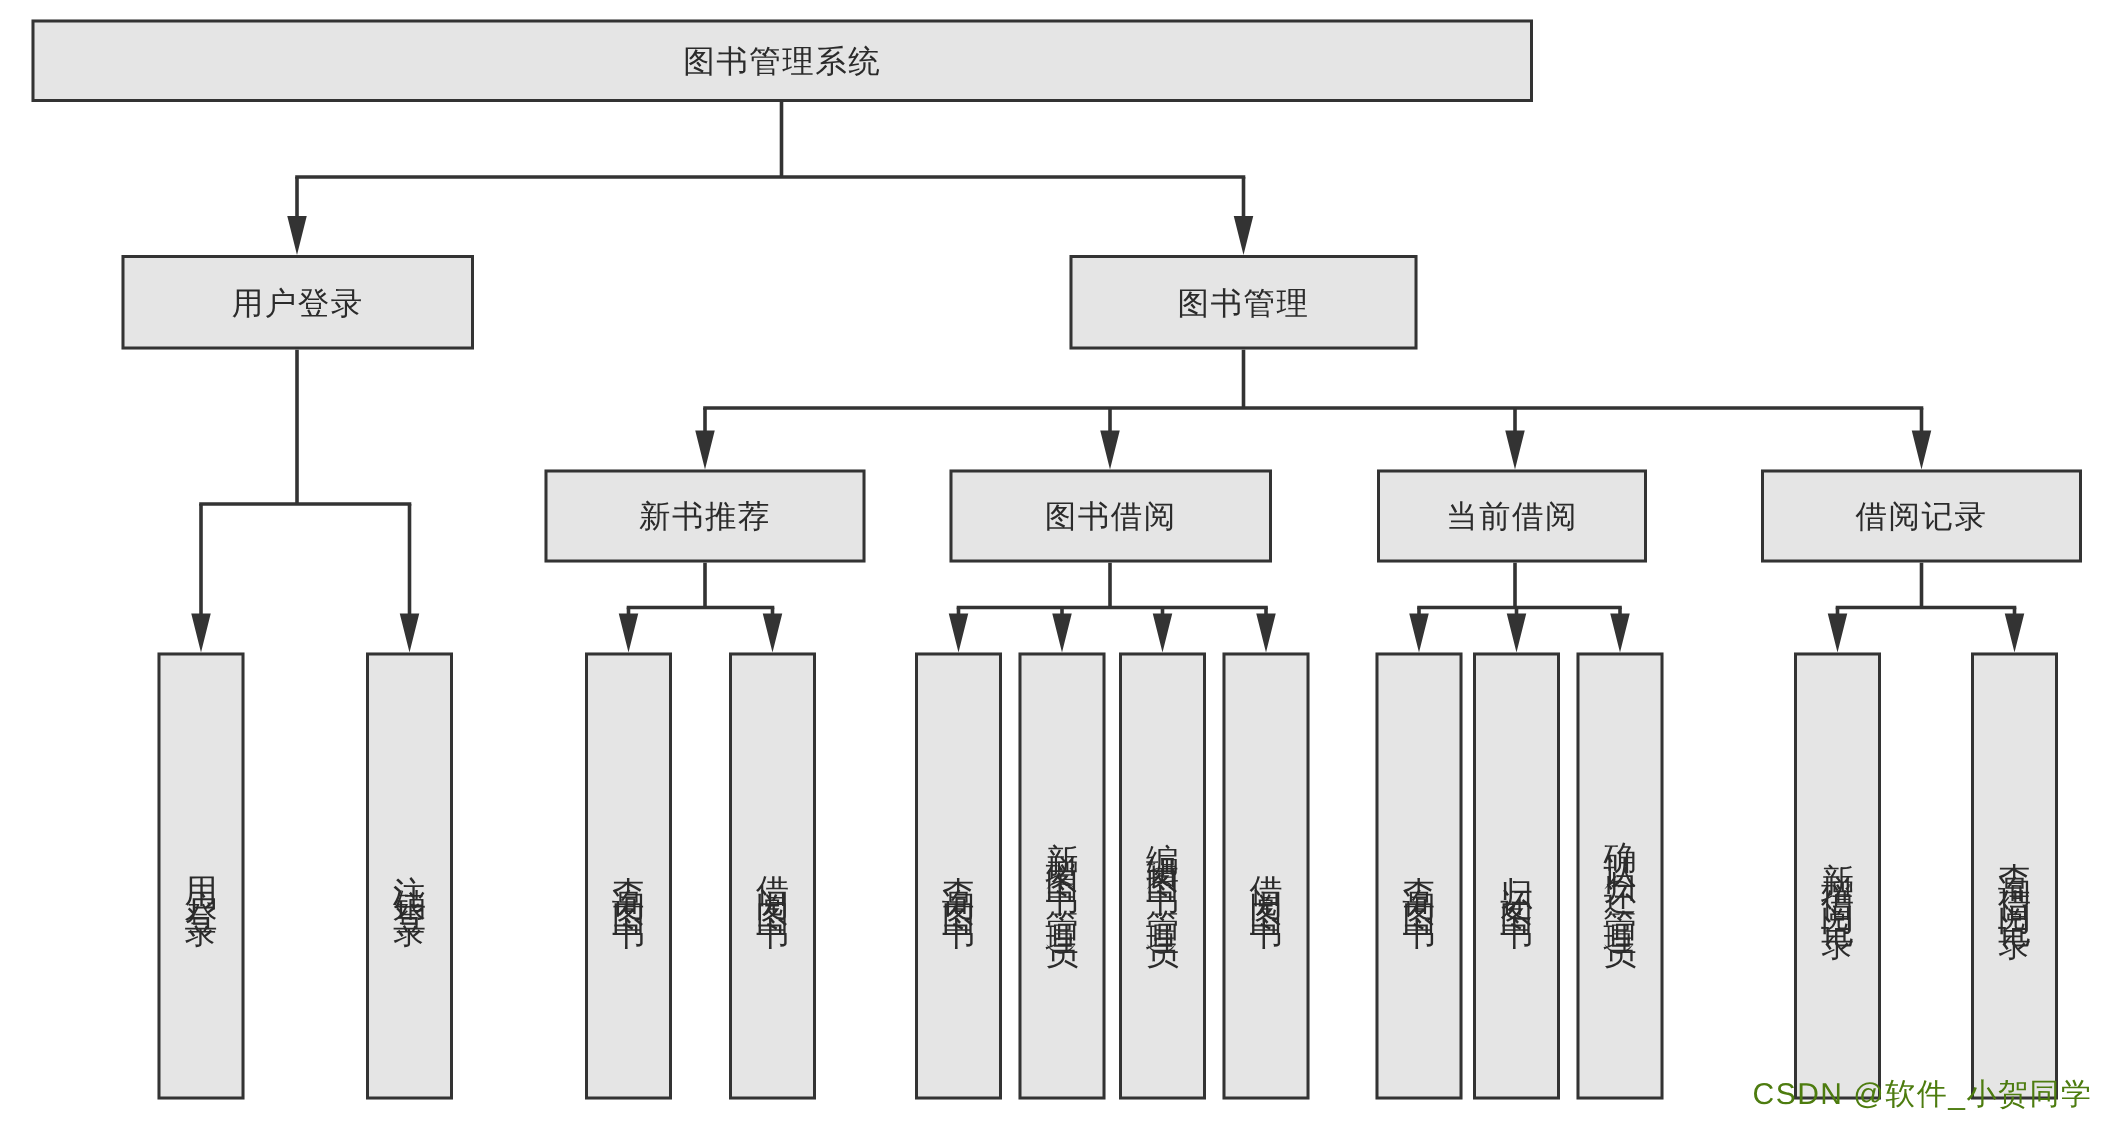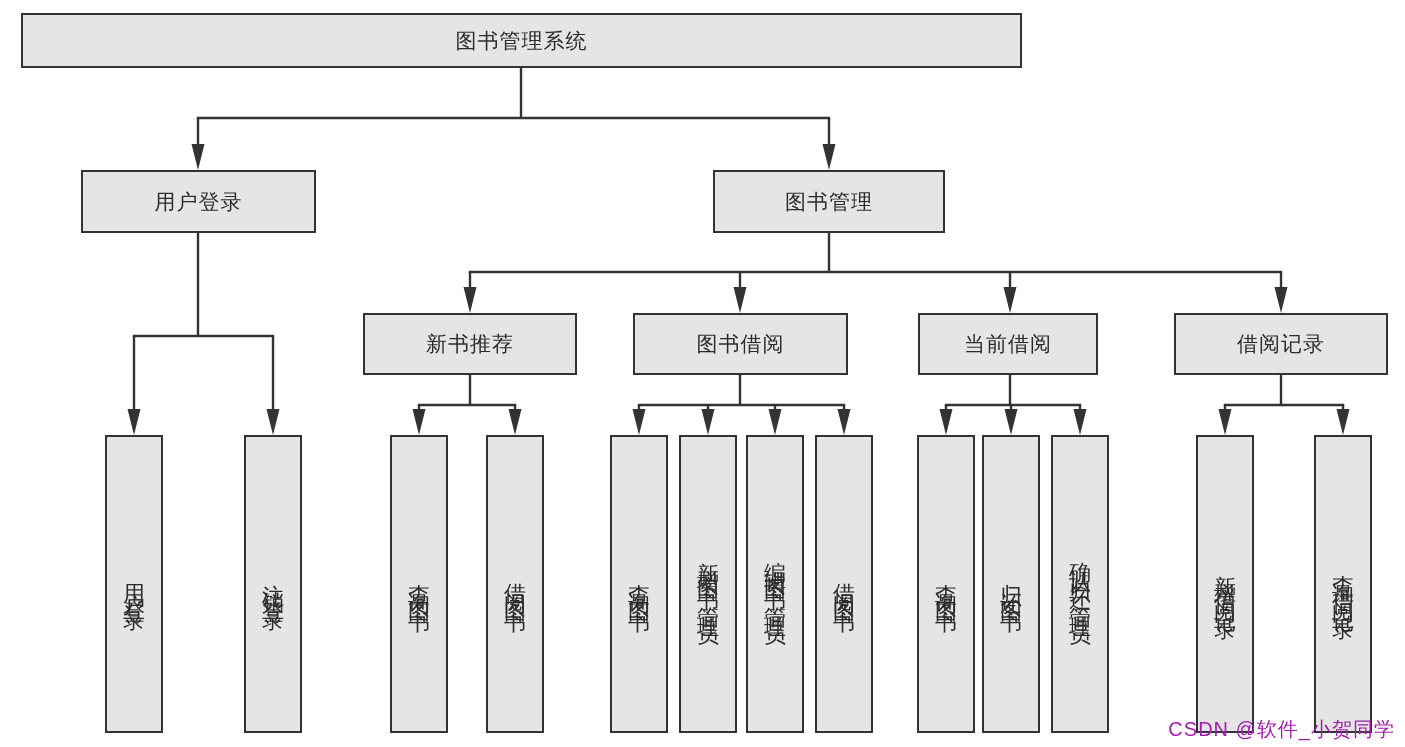--- a/index.html
+++ b/index.html
@@ -61,21 +61,21 @@
   #l-bb-borrow   { left: 815px; }
   #l-cb-query    { left: 917px; }
   #l-cb-return   { left: 982px; }
   #l-cb-confirm  { left: 1051px; }
   #l-br-add      { left: 1196px; }
   #l-br-query    { left: 1314px; }
   .watermark {
     position: absolute;
     right: 10px;
     bottom: 4px;
-    color: #a21caf;
+    color: #4d7c0f;
     font-size: 20px;
     letter-spacing: 1px;
     z-index: 3;
     white-space: nowrap;
     margin-left: 17px;
   }
 </style>
 </head>
 <body>
 

